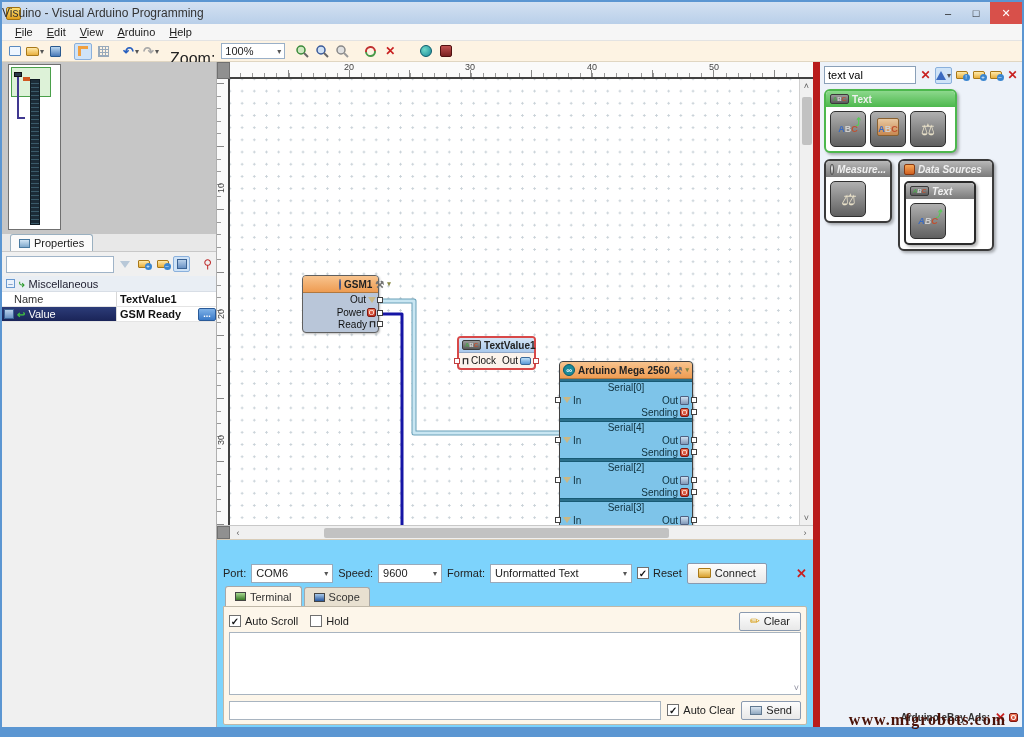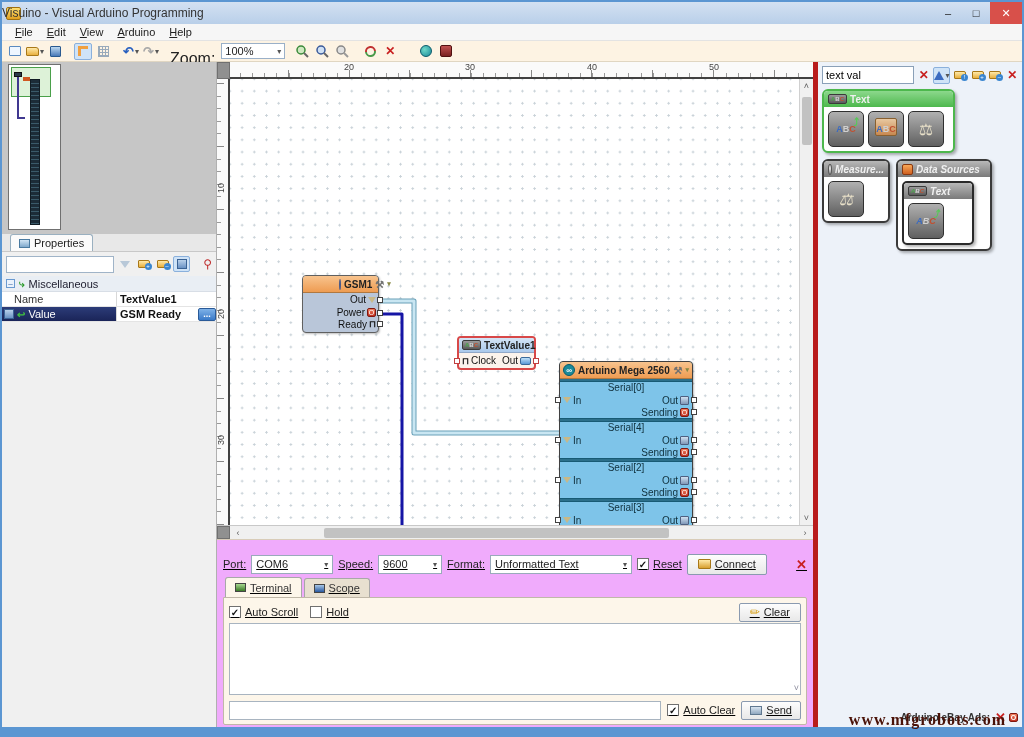--- a/index.html
+++ b/index.html
@@ -37,21 +37,21 @@
   .combo .dd { margin-left:auto; }
   .combo.zoom { width:64px; margin-right:6px; }
   .redx { color:#c82020; font-weight:bold; font-size:12px; }
   .glyph-globe { width:12px; height:12px; border-radius:50%; background:radial-gradient(circle at 35% 35%, #6fd8c8, #1a8a9a); border:1px solid #0a5a6a; }
   .glyph-upload { width:12px; height:12px; background:linear-gradient(#c05050,#7a2020); border:1px solid #501010; border-radius:2px; }
 
   
   .main { flex:1; display:flex; min-height:0; }
   .leftcol { width:215px; flex:0 0 auto; background:#f0f0f0; border-right:1px solid #b0b0b0; display:flex; flex-direction:column; }
   .centercol { flex:1; display:flex; flex-direction:column; min-width:0; background:#fdf3e3; }
-  .rightcol { width:209px; flex:0 0 auto; background:#edf2f9; border-left:5px solid #b91c1c; display:flex; flex-direction:column; position:relative; }
+  .rightcol { width:209px; flex:0 0 auto; background:#edf2f9; border-left:7px solid #b91c1c; display:flex; flex-direction:column; position:relative; }
 
   
   .overview { height:172px; background:#c6c6c6; position:relative; flex:0 0 auto; }
   .ov-page { position:absolute; left:6px; top:2px; width:53px; height:166px; background:#fff; border:1px solid #707070; }
   .ov-viewport { position:absolute; left:2px; top:2px; width:40px; height:30px; background:#ddf2d8; border:1px solid #4aa04a; }
   .ov-strip { position:absolute; left:21px; top:14px; width:10px; height:146px; background:repeating-linear-gradient(#1c2c38 0 3px,#3a5a6a 3px 4px); border:1px solid #101c24; }
   .ov-blockA { position:absolute; left:5px; top:7px; width:8px; height:5px; background:#2a3a48; border:1px solid #111; }
   .ov-blockB { position:absolute; left:14px; top:12px; width:7px; height:4px; background:#d05820; }
   .ov-wire { position:absolute; left:8px; top:12px; width:8px; height:42px; border-left:2px solid #403890; border-bottom:2px solid #403890; }
 
@@ -166,21 +166,21 @@
   .mini-mag { background:radial-gradient(circle at 35% 35%,#e8e8e8,#909090); border-radius:50% !important; border:1px solid #555; }
   .mini-ds { background:linear-gradient(#f8a858,#d06020); border:1px solid #883810; }
   .nestwrap { padding:4px; }
   .cat.nested { border:2px solid #2a2a2a; border-radius:5px; width:72px; }
 
   .right-fill { flex:1; }
   .adrow { height:20px; display:flex; align-items:center; justify-content:flex-end; gap:3px; padding-right:4px; font-size:10px; font-weight:bold; color:#333; flex:0 0 auto; }
   .watermark { position:absolute; right:16px; bottom:-2px; font-family:"Liberation Serif",serif; font-weight:bold; font-size:16px; color:#4a1208; letter-spacing:1px; white-space:nowrap; }
 
   
-  .bottom { flex:0 0 auto; height:188px; background:#f0abfc; border-top:1px solid #d8ccb8; display:flex; flex-direction:column; padding:11px 6px 2px 6px;text-decoration:underline; }
+  .bottom { flex:0 0 auto; height:188px; background:#7dd3fc; border-top:1px solid #d8ccb8; display:flex; flex-direction:column; padding:20px 6px 2px 6px; }
   .portrow { height:26px; display:flex; align-items:center; gap:5px; flex:0 0 auto; }
   .b-label { font-size:11px; color:#222; }
   .b-select { background:#fff; border:1px solid #99aabb; height:19px; display:flex; align-items:center; font-size:11px; padding:0 4px; color:#222; }
   .b-select .dd { margin-left:auto; }
   .sel-port { width:82px; } .sel-speed { width:64px; } .sel-format { width:142px; }
   .cb { width:12px; height:12px; background:#fff; border:1px solid #707070; font-size:10px; line-height:11px; text-align:center; color:#111; font-weight:bold; }
   .cbrow { display:flex; align-items:center; gap:4px; }
   .btn { background:linear-gradient(#fdfdfd,#e8e8e8); border:1px solid #8a9ab0; border-radius:2px; height:21px; display:flex; align-items:center; gap:4px; padding:0 10px; font-size:11px; color:#222; }
   .btn .bico { width:13px; height:10px; background:linear-gradient(#ffe9a8,#d8a030); border:1px solid #a87818; border-radius:1px; }
   .tools-x { margin-left:auto; color:#c82020; font-size:13px; font-weight:bold; }

